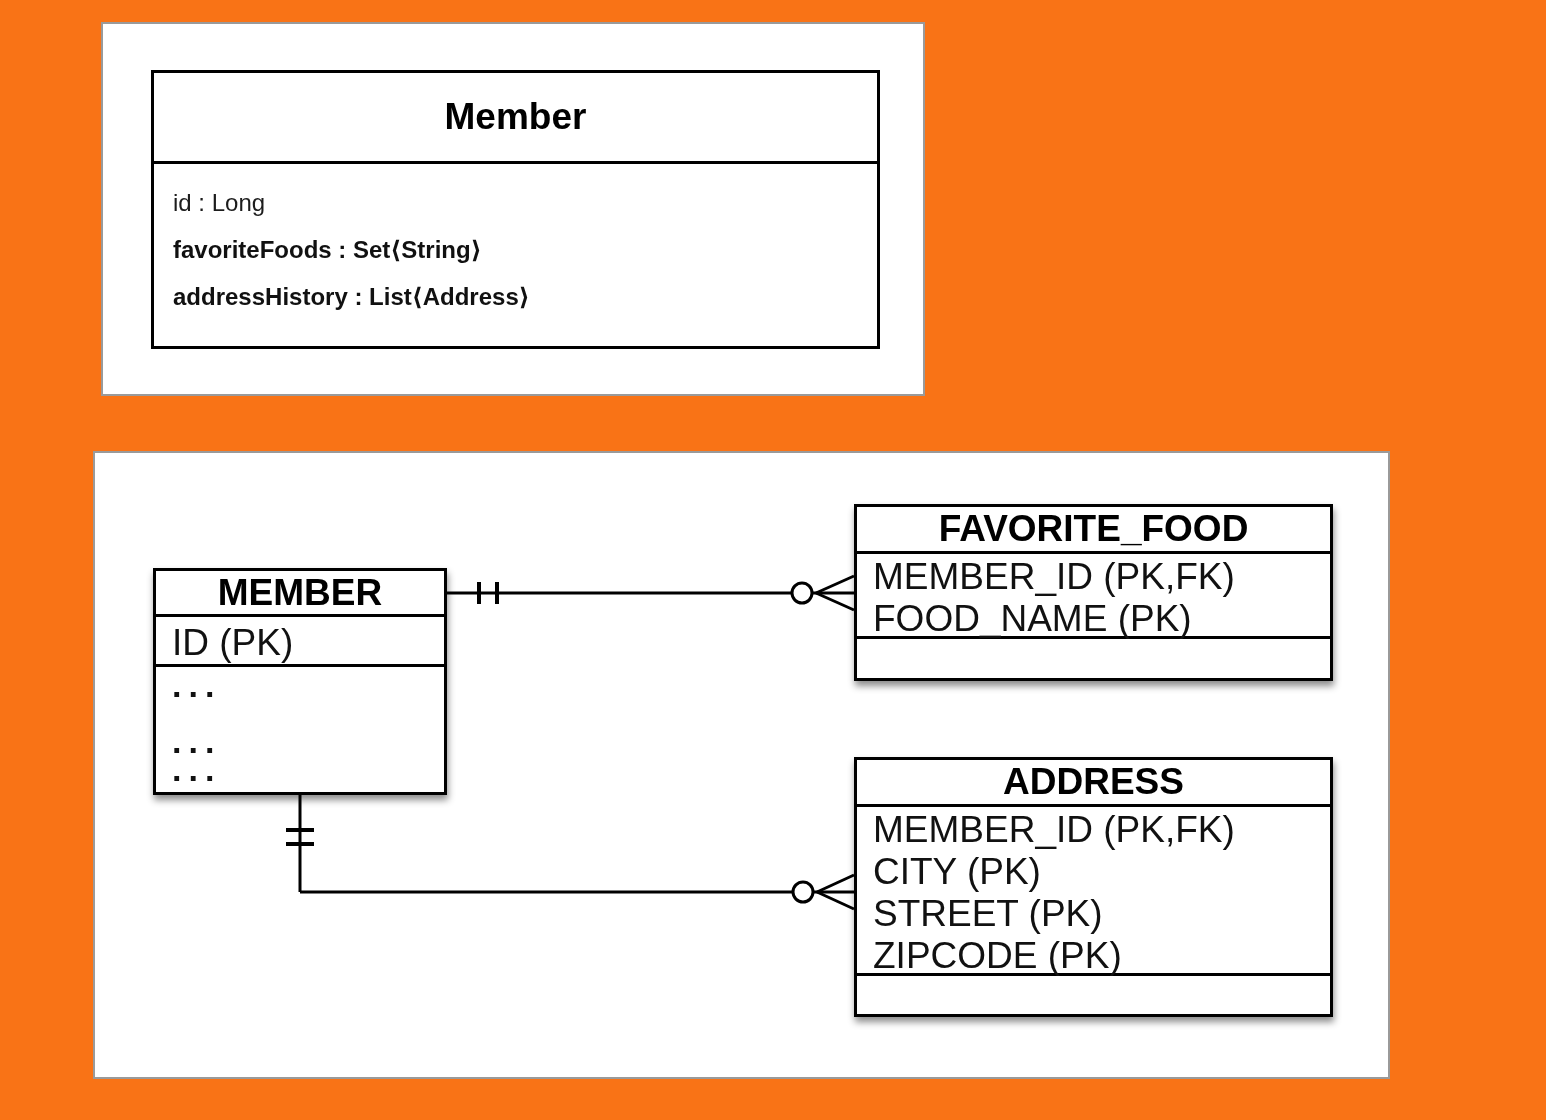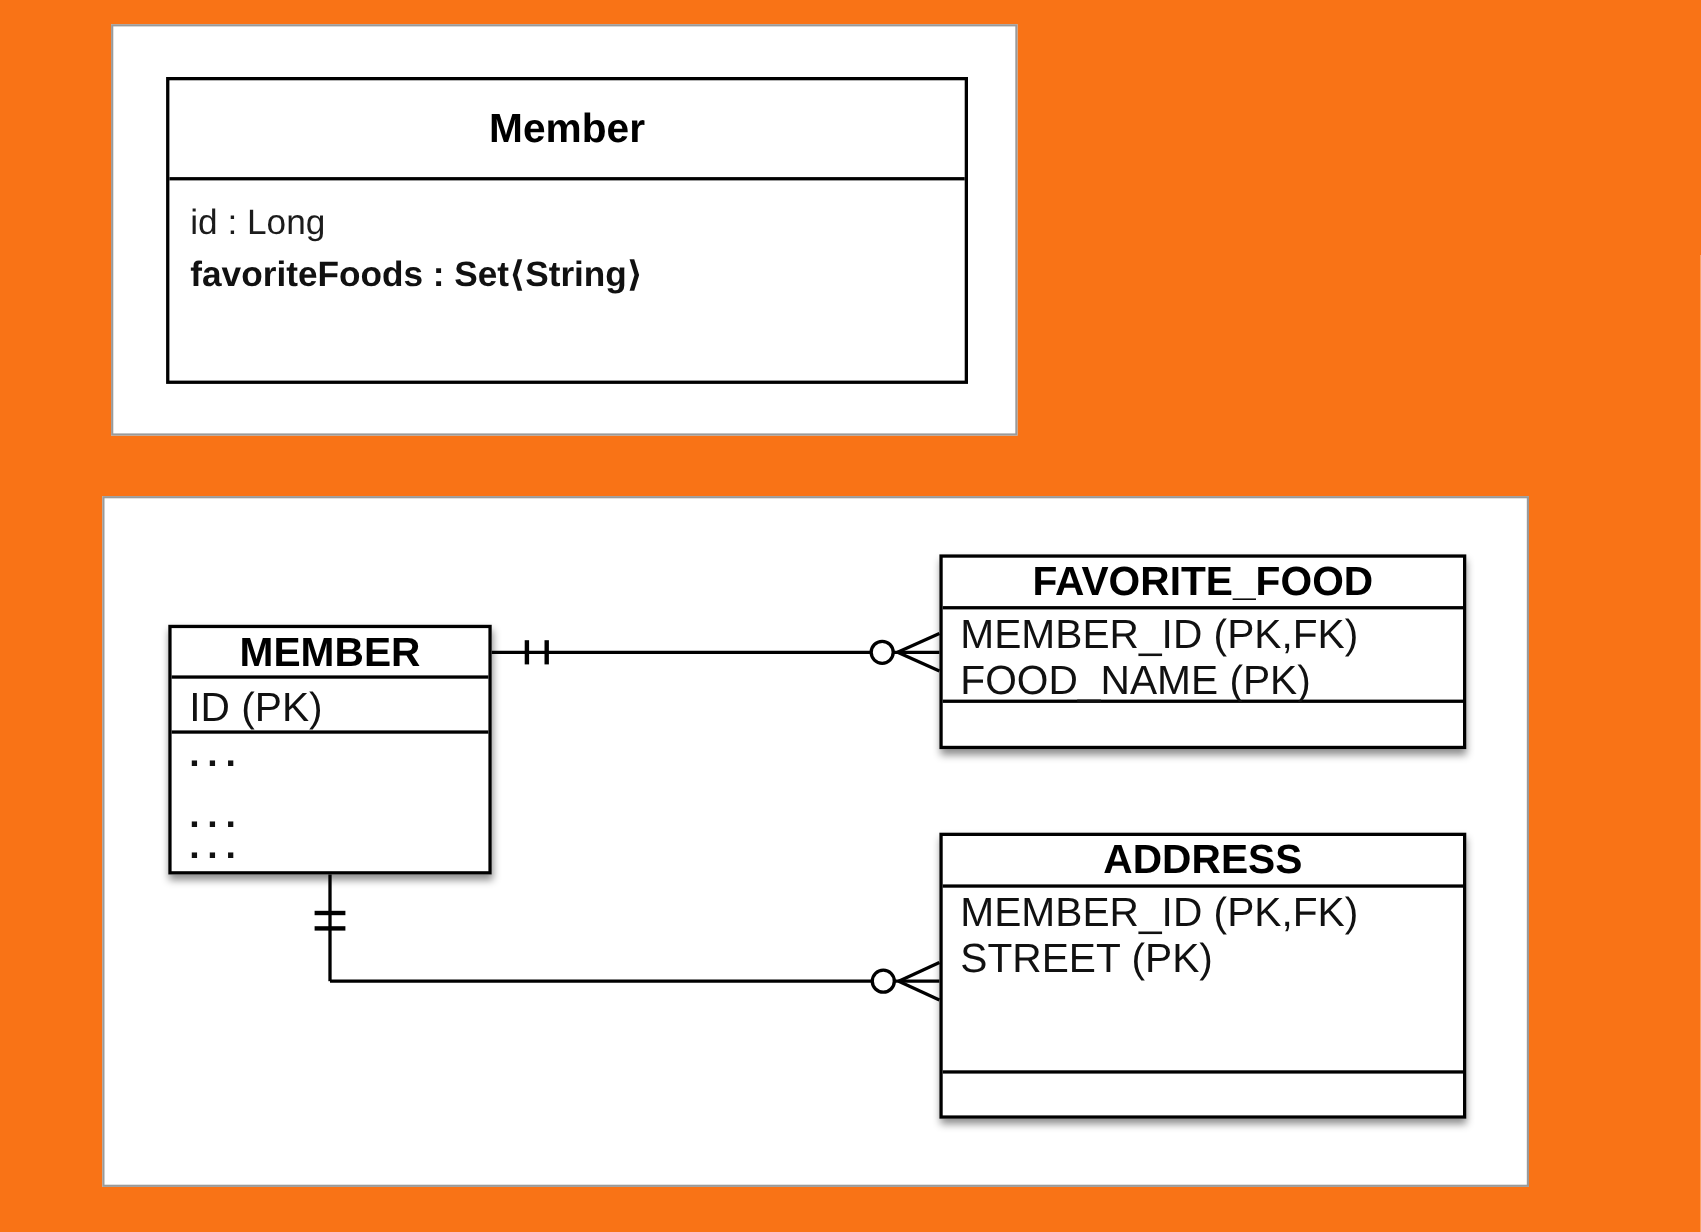--- a/index.html
+++ b/index.html
@@ -39,21 +39,21 @@
     align-items: center;
     justify-content: center;
     font-size: 37px;
     font-weight: bold;
     color: #000;
   }
   .uml-class .attrs {
     padding: 15px 0 0 19px;
   }
   .uml-class .attr {
-    font-size: 32px;
+    font-size: 24px;
     line-height: 47px;
     color: #111;
     white-space: nowrap;
   }
   .uml-class .attr.regular { font-weight: 400; color: #1c1c1c; }
   .uml-class .attr.bold    { font-weight: bold; }
 
   
   .er-table {
     position: absolute;
@@ -120,20 +120,21 @@
 
 <div id="canvas">
 
   <div class="frame" style="left:101px; top:22px; width:824px; height:374px;"></div>
 
   <div class="uml-class">
     <div class="title">Member</div>
     <div class="attrs">
       <div class="attr regular">id : Long</div>
       <div class="attr bold">favoriteFoods : Set⟨String⟩</div>
+      <div class="attr bold">addressHistory : List⟨Address⟩</div>
     </div>
   </div>
 
   <div class="frame" style="left:93px; top:451px; width:1297px; height:628px;"></div>
 
   <div class="er-table tbl-member">
     <div class="hdr">MEMBER</div>
     <div class="cols">
       <div class="col">ID (PK)</div>
     </div>
@@ -150,21 +151,23 @@
       <div class="col">MEMBER_ID (PK,FK)</div>
       <div class="col">FOOD_NAME (PK)</div>
     </div>
     <div></div>
   </div>
 
   <div class="er-table tbl-address">
     <div class="hdr">ADDRESS</div>
     <div class="cols">
       <div class="col">MEMBER_ID (PK,FK)</div>
+      <div class="col">CITY (PK)</div>
       <div class="col">STREET (PK)</div>
+      <div class="col">ZIPCODE (PK)</div>
     </div>
     <div></div>
   </div>
 
   <svg id="connectors" viewBox="0 0 1546 1120" xmlns="http://www.w3.org/2000/svg">
 
     <g stroke="#000" stroke-width="3" fill="none">
       <line x1="447" y1="593" x2="854" y2="593"></line>
       <line x1="479" y1="582" x2="479" y2="604" stroke-width="4"></line>
       <line x1="497" y1="582" x2="497" y2="604" stroke-width="4"></line>

